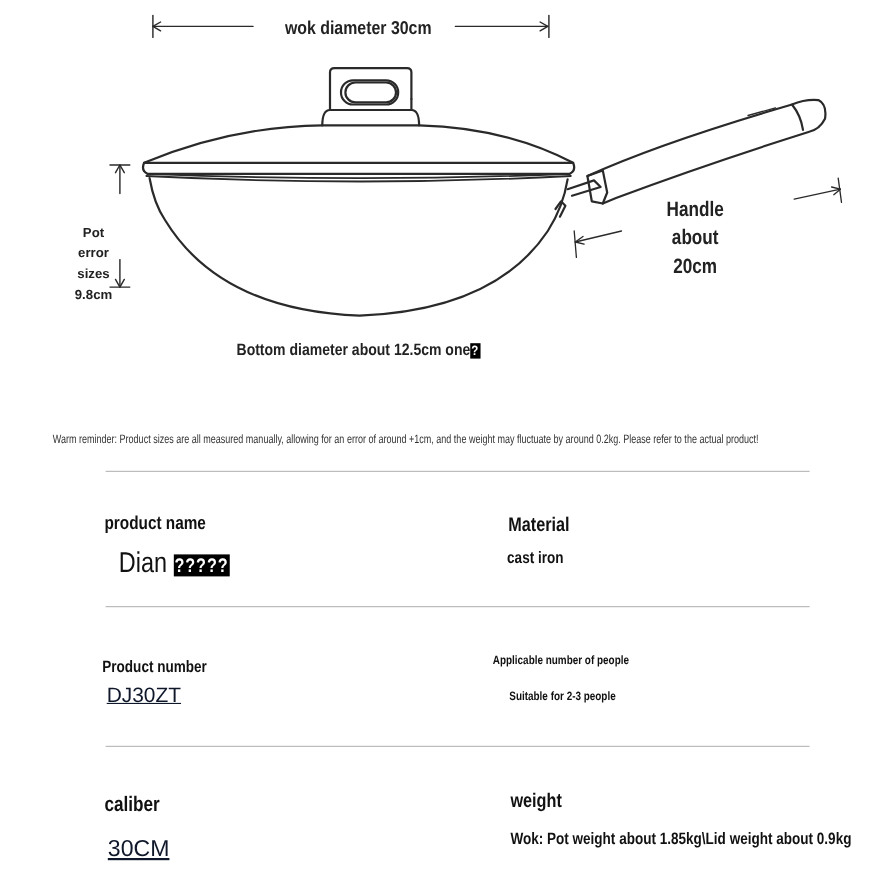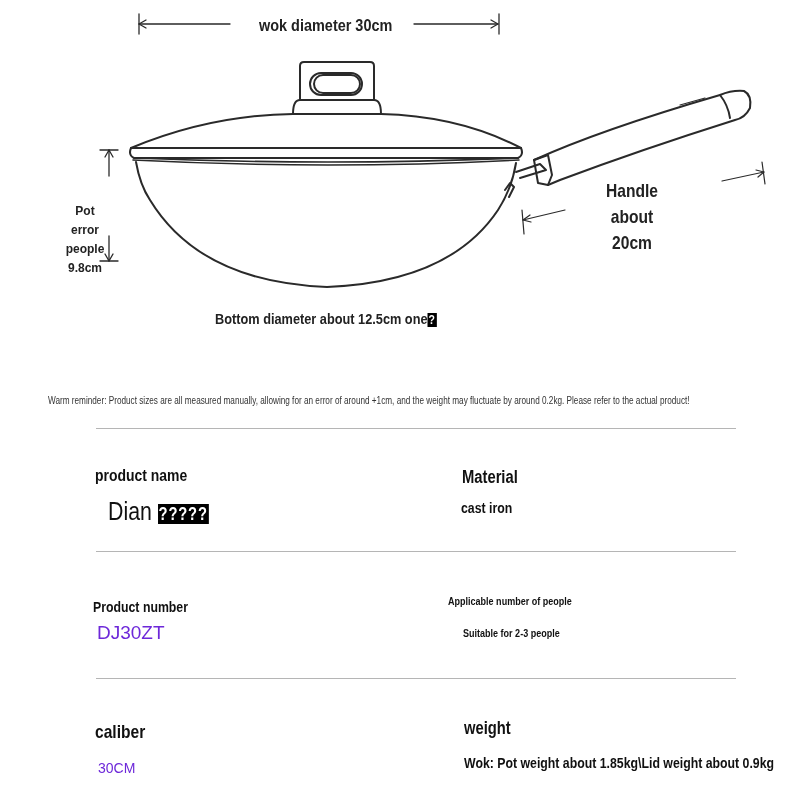--- a/index.html
+++ b/index.html
@@ -6,21 +6,21 @@
   body {
     width: 800px; height: 800px; position: relative; overflow: hidden;
     font-family: "Liberation Sans", "DejaVu Sans", sans-serif; color: #1a1a1a;
   }
   .abs { position: absolute; }
   .dim-label { font-family: "Liberation Sans", sans-serif; font-weight: 700; color: #222; transform-origin: left top; }
   svg { position: absolute; left: 0; top: 0; }
   .divider { position: absolute; left: 96px; width: 640px; height: 1px; background: #b5b5b5; }
   .label { position: absolute; font-weight: 700; color: #111; transform: scaleX(0.82); transform-origin: left top; white-space: nowrap; }
   .value { position: absolute; white-space: nowrap; transform: scaleX(0.82); transform-origin: left top; }
-  .gray { color: #6d28d9; font-weight: 400; transform: none; }
+  .gray { color: #0f172a; font-weight: 400; transform: none; text-decoration: underline; }
   .qbox { background: #000; color: #fff; font-size: 0.82em; padding: 0 1px; letter-spacing: 1px; }
 </style>
 </head>
 <body>
 
 <svg width="800" height="340" viewBox="0 0 800 340" fill="none" stroke="#2a2a2a" stroke-width="2" stroke-linecap="round" stroke-linejoin="round">
 
   <g stroke-width="1.3">
     <line x1="139" y1="14" x2="139" y2="34"></line>
     <line x1="139" y1="24" x2="230" y2="24"></line>
@@ -74,21 +74,21 @@
     <polyline points="756,170 764,172 758,177"></polyline>
     <line x1="762" y1="162" x2="765" y2="184"></line>
   </g>
 </svg>
 
 <div class="abs dim-label" style="left:259px; top:16px; font-size:17px; transform:scaleX(0.85);">wok diameter 30cm</div>
 
 <div class="abs" style="left:64px; top:170px; width:42px; text-align:center; font-size:12px; line-height:19px; color:#222; font-weight:700;margin-top:32px;">
   <div>Pot</div>
   <div>error</div>
-  <div>people</div>
+  <div>sizes</div>
   <div>9.8cm</div>
 </div>
 
 <div class="abs" style="left:572px; top:178px; width:120px; text-align:center; font-size:19px; line-height:26px; color:#222; font-weight:700; transform:scaleX(0.82); transform-origin:center top;">
   <div>Handle about</div>
   <div>20cm</div>
 </div>
 
 <div class="abs dim-label" style="left:215px; top:310px; font-size:15px; transform:scaleX(0.85); white-space:nowrap;">
   <span>Bottom diameter about 12.5cm one</span><span class="qbox">?</span>
@@ -109,16 +109,16 @@
 <div class="label" style="left:462px; top:467px; font-size:18px;">Material</div>
 <div class="value" style="left:461px; top:499px; font-size:15px; color:#111; font-weight:700;">cast iron</div>
 
 <div class="label" style="left:93px; top:598px; font-size:15px;">Product number</div>
 <div class="value gray" style="left:97px; top:622px; font-size:19px;">DJ30ZT</div>
 
 <div class="label" style="left:448px; top:595px; font-size:11px;">Applicable number of people</div>
 <div class="value" style="left:463px; top:627px; font-size:11px; color:#111; font-weight:700;">Suitable for 2-3 people</div>
 
 <div class="label" style="left:95px; top:721px; font-size:19px;">caliber</div>
-<div class="value gray" style="left:98px; top:760px; font-size:14px;">30CM</div>
+<div class="value gray" style="left:98px; top:760px; font-size:21px;">30CM</div>
 
 <div class="label" style="left:464px; top:718px; font-size:18px;">weight</div>
 <div class="value" style="left:464px; top:754px; font-size:15px; color:#111; font-weight:700;">Wok: Pot weight about 1.85kg\Lid weight about 0.9kg</div>
 
 </body></html>

